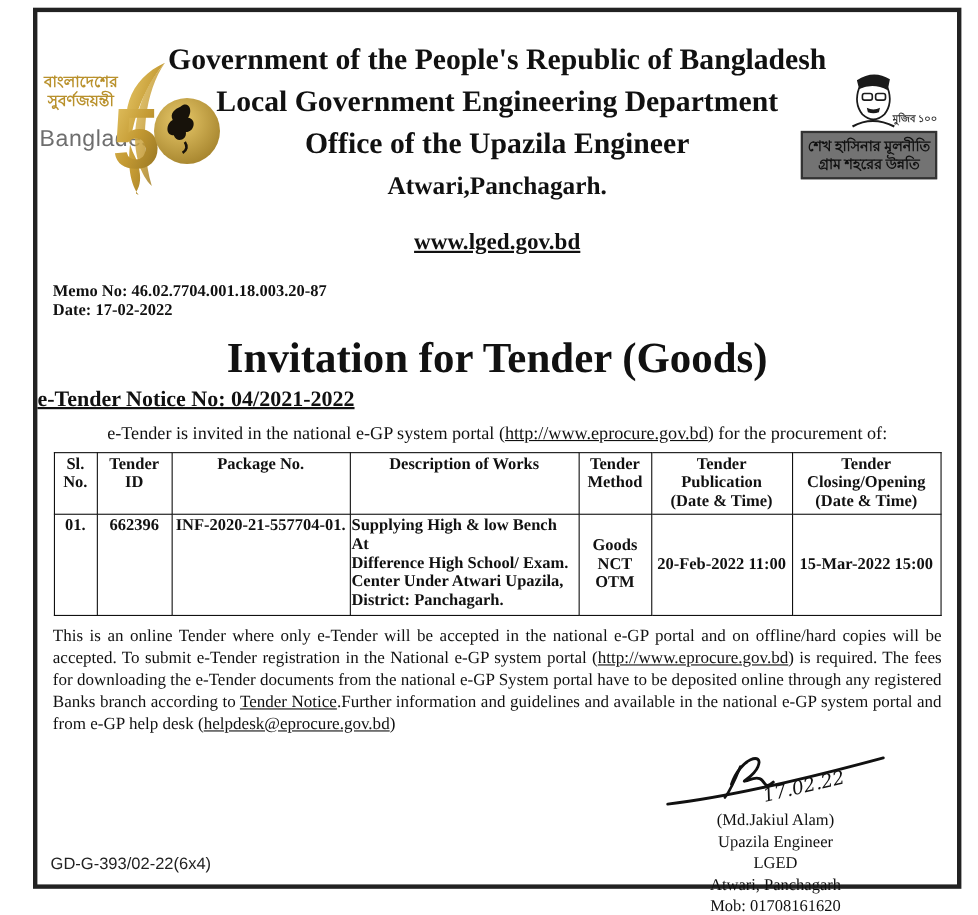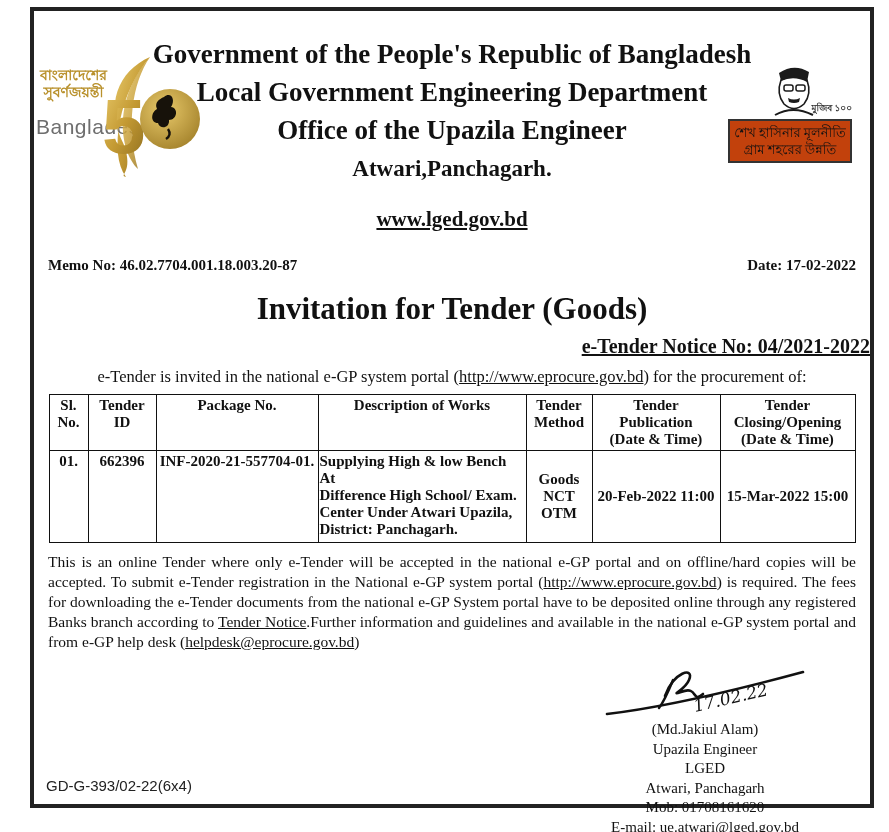--- a/index.html
+++ b/index.html
@@ -20,28 +20,28 @@
   
   .logo-left{position:absolute;left:2px;top:46px;width:178px;height:132px;}
   .logo-left .bn-gold{position:absolute;left:4px;top:10px;color:#b9912c;font-weight:bold;font-size:14px;line-height:17px;text-align:center;}
   .logo-left .bd-word{position:absolute;left:0px;top:58px;color:#6e6e6e;font-size:21px;letter-spacing:.5px;font-family:"Liberation Sans","DejaVu Sans",sans-serif;}
   .logo-left svg{position:absolute;left:62px;top:0px;}
   
   .logo-right{position:absolute;right:8px;top:52px;width:136px;height:118px;text-align:center;}
   .logo-right .mujib-mark{position:absolute;right:10px;top:38px;font-size:9px;color:#333;font-weight:bold;}
   .logo-right .slogan-box{
     position:absolute;left:2px;top:56px;width:124px;
-    border:2px solid #333;background:#c2410c;padding:3px 2px;box-sizing:border-box;
-    font-weight:normal;font-size:13px;line-height:17px;
-  }
-  
-  .memo-row{display:flex;justify-content:space-between;margin:22px 14px 0 14px;font-weight:bold;font-size:15px;}
-  
-  .doc-title{text-align:center;font-weight:bold;font-size:31px;margin-top:16px;line-height:38px;}
-  .notice-no{text-align:right;font-weight:bold;font-size:20px;margin-top:7px;}
+    border:2px solid #333;background:#737373;padding:3px 2px;box-sizing:border-box;
+    font-weight:bold;font-size:13px;line-height:17px;
+  }
+  
+  .memo-row{display:flex;justify-content:space-between;margin:22px 14px 0 14px;font-weight:bold;font-size:15px;flex-direction:column;}
+  
+  .doc-title{text-align:center;font-weight:bold;font-size:39px;margin-top:16px;line-height:38px;}
+  .notice-no{text-align:left;font-weight:bold;font-size:20px;margin-top:7px;}
   .notice-no span{text-decoration:underline;}
   .intro-line{text-align:center;font-size:16.5px;margin-top:9px;}
   .intro-line .u{text-decoration:underline;}
   
   table.tender{border-collapse:collapse;margin:7px auto 0 auto;width:806px;table-layout:fixed;}
   table.tender th, table.tender td{
     border:1.6px solid #111;padding:2px 1px;font-size:15px;font-weight:bold;
     white-space:pre-line;box-sizing:border-box;
   }
   table.tender th{text-align:center;vertical-align:top;height:52px;}

